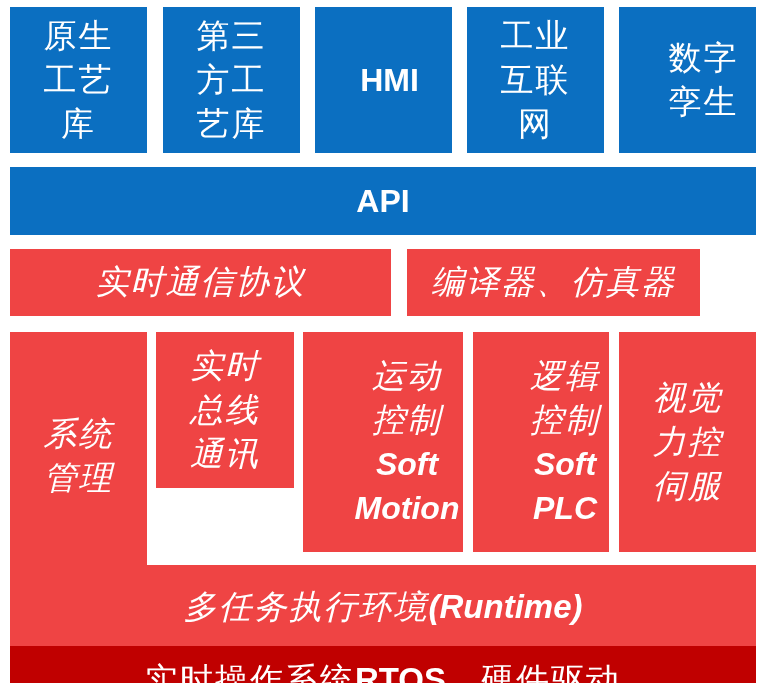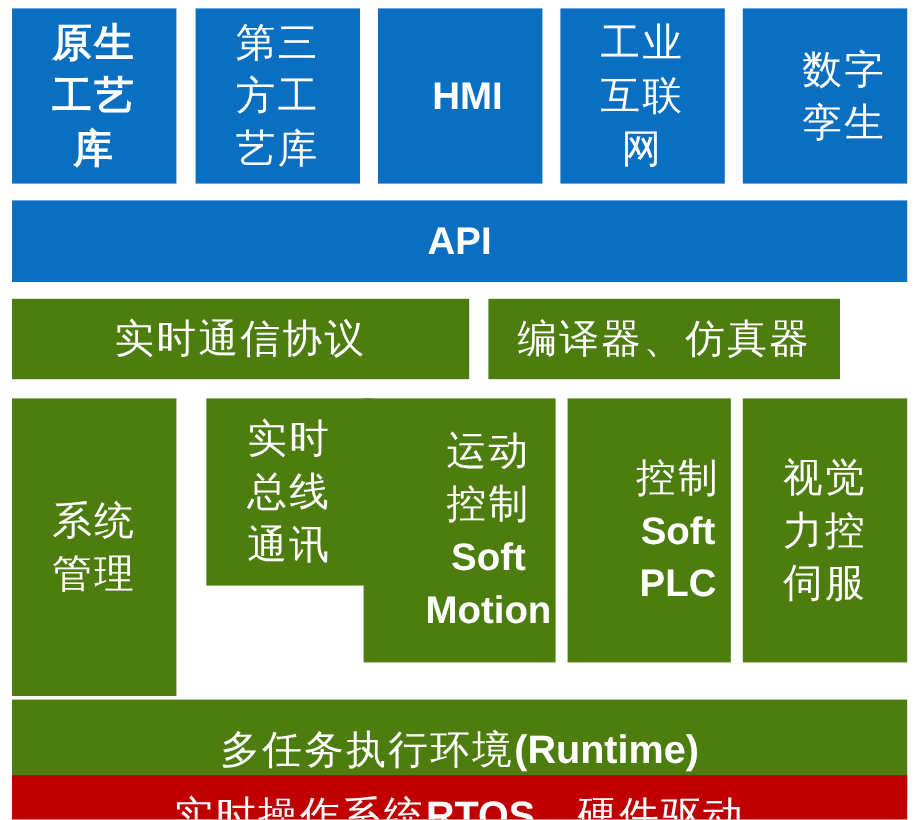--- a/index.html
+++ b/index.html
@@ -17,21 +17,21 @@
     .box {
       position: absolute;
       box-sizing: border-box;
       display: flex;
       align-items: center;
       justify-content: center;
       text-align: center;
       color: #ffffff;
     }
     .blue { background: #0b6fc1; }
-    .green { background: #4d7c0f; }
+    .green { background: #ef4444; font-style: italic; }
     .red { background: #c00000; }
     .cjk {
       font-size: 33px;
       line-height: 44px;
       letter-spacing: 2px;
       white-space: pre-line;
     }
     .latin-bold {
       font-family: "Liberation Sans", sans-serif;
       font-weight: bold;
@@ -62,21 +62,21 @@
     }
     .mixed .en {
       font-family: "Liberation Sans", sans-serif;
       font-weight: bold;
       letter-spacing: 0;
     }
   </style>
 </head>
 <body>
 
-<div class="box blue" style="left:10px;top:7px;width:137px;height:146px;font-weight:bold;">
+<div class="box blue" style="left:10px;top:7px;width:137px;height:146px;">
   <span class="cjk">原生
 工艺
 库</span>
 </div>
 <div class="box blue" style="left:163px;top:7px;width:137px;height:146px;">
   <span class="cjk">第三
 方工
 艺库</span>
 </div>
 <div class="box blue" style="left:315px;top:7px;width:137px;height:146px;padding-left:12px;">
@@ -100,45 +100,46 @@
   <span class="wide-text">实时通信协议</span>
 </div>
 <div class="box green" style="left:407px;top:249px;width:293px;height:67px;">
   <span class="wide-text">编译器、仿真器</span>
 </div>
 
 <div class="box green" style="left:10px;top:332px;width:137px;height:248px;">
   <span class="cjk">系统
 管理</span>
 </div>
-<div class="box green" style="left:172px;top:332px;width:138px;height:156px;text-align:right;">
+<div class="box green" style="left:156px;top:332px;width:138px;height:156px;text-align:right;">
   <span class="cjk">实时
 总线
 通讯</span>
 </div>
 <div class="box green" style="left:303px;top:332px;width:160px;height:220px;">
   <div class="stack">
     <span class="cjk-line">运动</span>
     <span class="cjk-line">控制</span>
     <span class="en-line">Soft</span>
     <span class="en-line">Motion</span>
   </div>
 </div>
 <div class="box green" style="left:473px;top:332px;width:136px;height:220px;">
   <div class="stack">
+    <span class="cjk-line">逻辑</span>
     <span class="cjk-line">控制</span>
     <span class="en-line">Soft</span>
     <span class="en-line">PLC</span>
   </div>
 </div>
 <div class="box green" style="left:619px;top:332px;width:137px;height:220px;">
   <span class="cjk">视觉
 力控
 伺服</span>
 </div>
 
-<div class="box green mixed" style="left:10px;top:583px;width:746px;height:84px;">
+<div class="box green mixed" style="left:10px;top:565px;width:746px;height:84px;">
   <span class="wide-text"><span>多任务执行环境</span><span class="en">(Runtime)</span></span>
 </div>
 
 <div class="box red mixed" style="left:10px;top:646px;width:746px;height:68px;">
   <span class="wide-text"><span>实时操作系统</span><span class="en">RTOS</span><span>、硬件驱动</span></span>
 </div>
 
 </body></html>

